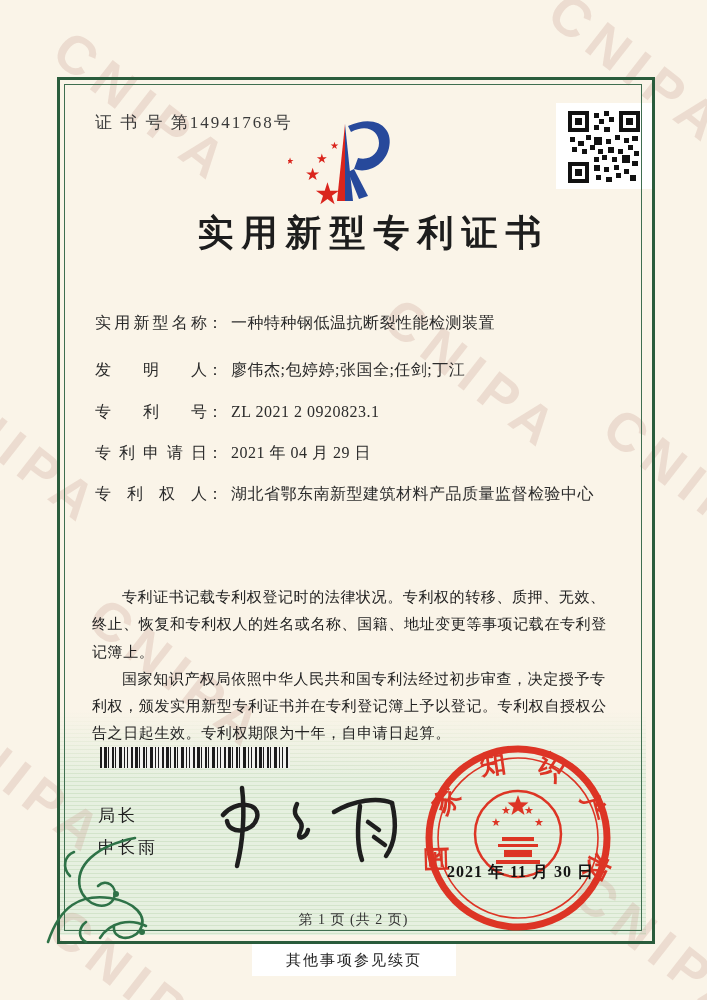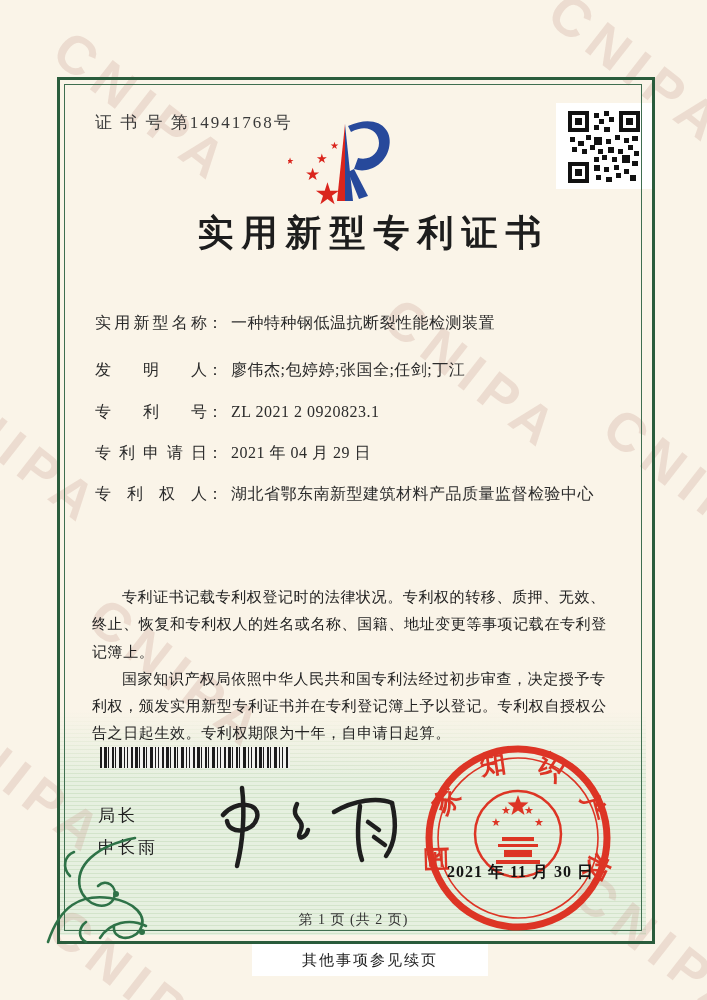--- a/index.html
+++ b/index.html
@@ -54,21 +54,21 @@
   .signer-title{position:absolute;left:98px;top:804px;z-index:5;font-size:17px;letter-spacing:3px;color:#222;text-align:right;}
   .signer-name{position:absolute;left:98px;top:836px;z-index:5;font-size:17px;letter-spacing:3px;color:#222;}
   .signature{position:absolute;left:208px;top:780px;z-index:5;}
   .seal{position:absolute;left:418px;top:742px;z-index:7;opacity:0.95;}
   .seal-date{
     position:absolute;left:423px;top:862px;width:195px;z-index:8;text-align:center;
     font-size:16px;font-weight:600;letter-spacing:1px;color:#141414;white-space:nowrap;
   }
   .ornament{position:absolute;left:40px;top:836px;z-index:7;}
   .page-no{position:absolute;left:0;top:911px;width:100%;text-align:center;z-index:5;font-size:14px;letter-spacing:1px;color:#333;}
-  .note-patch{position:absolute;left:252px;top:944px;width:236px;height:32px;background:#ffffff;z-index:5;
+  .note-patch{position:absolute;left:252px;top:944px;width:204px;height:32px;background:#ffffff;z-index:5;
     display:flex;align-items:center;justify-content:center;}
   .note-text{font-size:15px;letter-spacing:2px;color:#222;}
 </style>
 </head>
 <body>
 
 <div class="page">
 
   <span class="wm" style="left:80px;top:18px">CNIPA</span>
   <span class="wm" style="left:575px;top:-20px">CNIPA</span>

